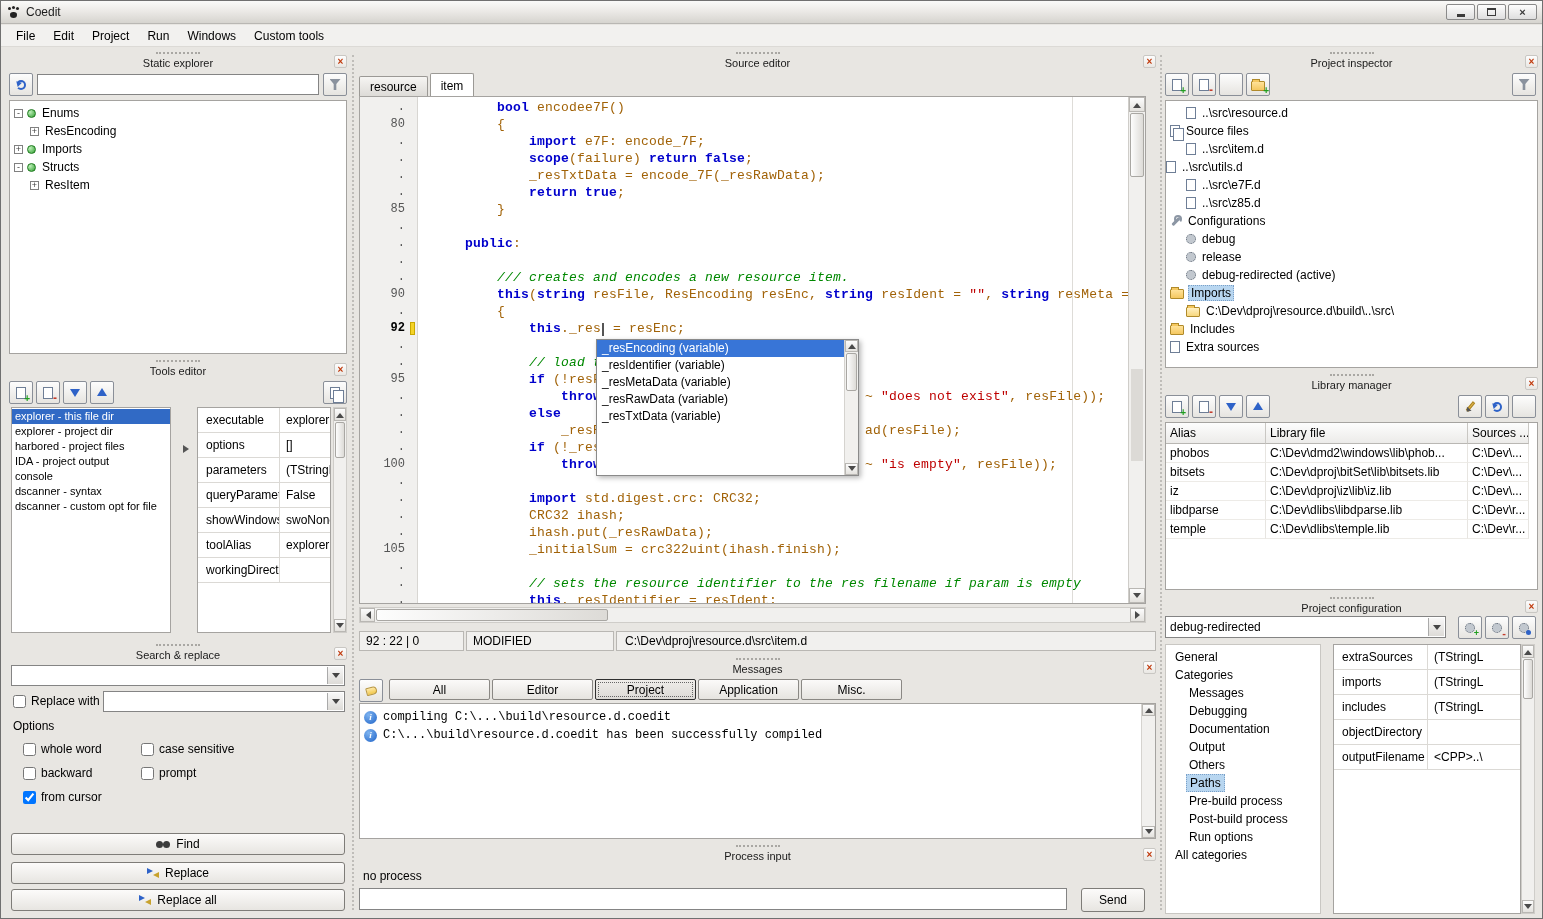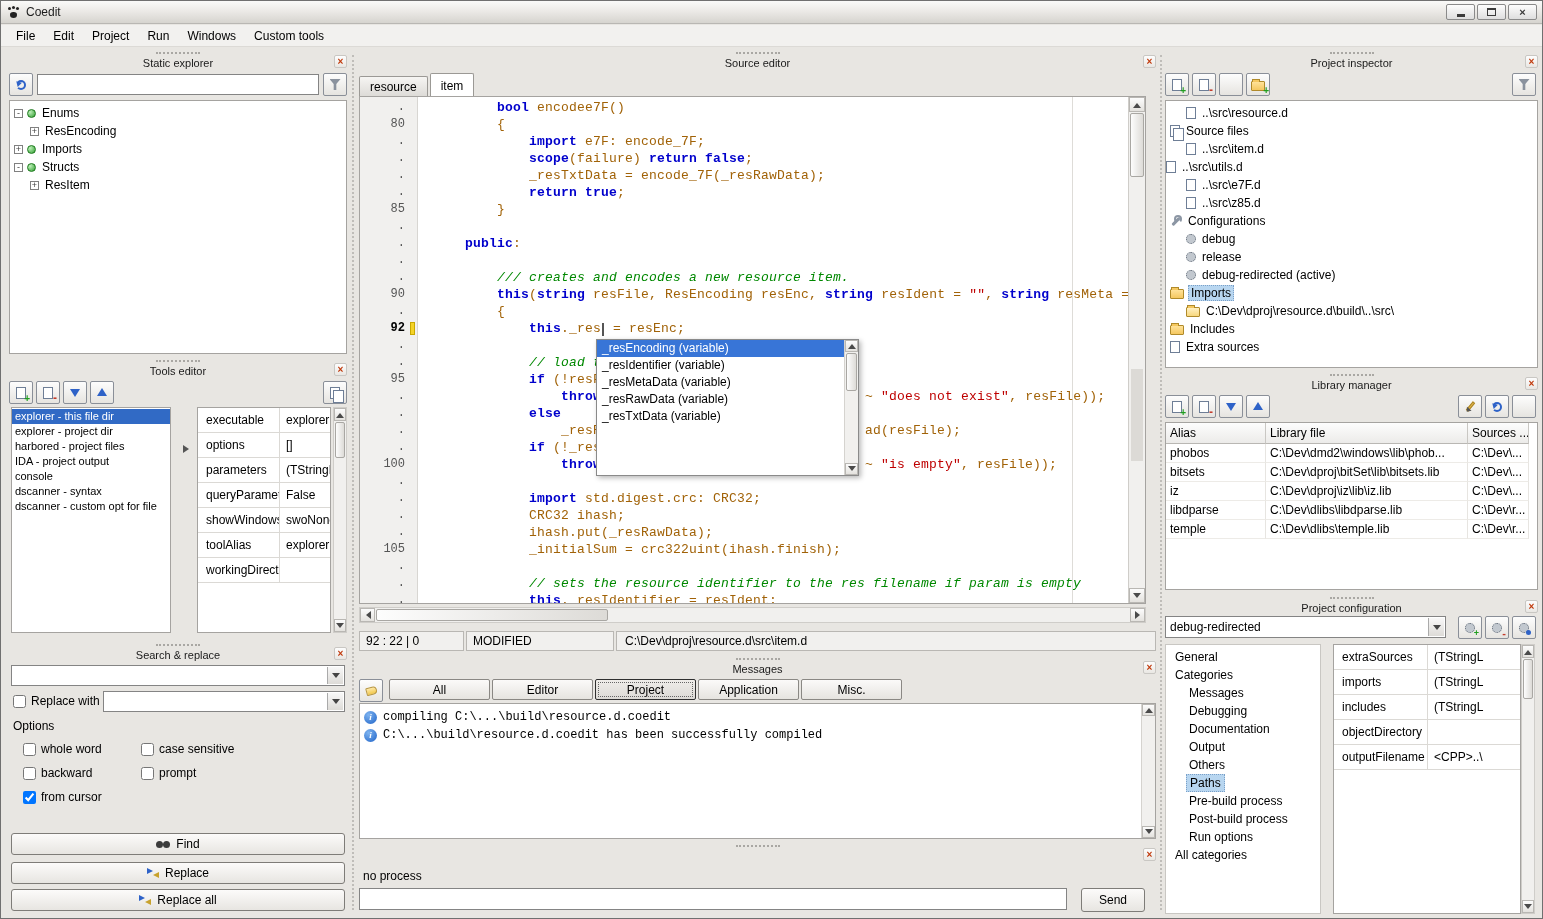--- a/index.html
+++ b/index.html
@@ -500,20 +500,21 @@
         <div class="msg-row">
           <span class="i i-info"></span>
           <span class="msg-text">C:\...\build\resource.d.coedit has been successfully compiled</span>
         </div>
       </div>
   </section>
 
   <section class="panel" id="p-pin">
     <header class="phead">
       <div class="grip"></div>
+      <div class="ptitle">Process input</div>
       <span class="px">×</span>
     </header>
     <div style="left:6px;top:25px;position:absolute;font-size:12px">no process</div>
     <input class="tinput" style="left: 2px; top: 44px; width: 708px; height: 22px; position: absolute;" value="">
     <div class="btn" style="left:724px;top:44px;width:64px;height:24px;position:absolute">
       <span>Send</span>
     </div>
   </section>
 
   <section class="panel" id="p-pi">

